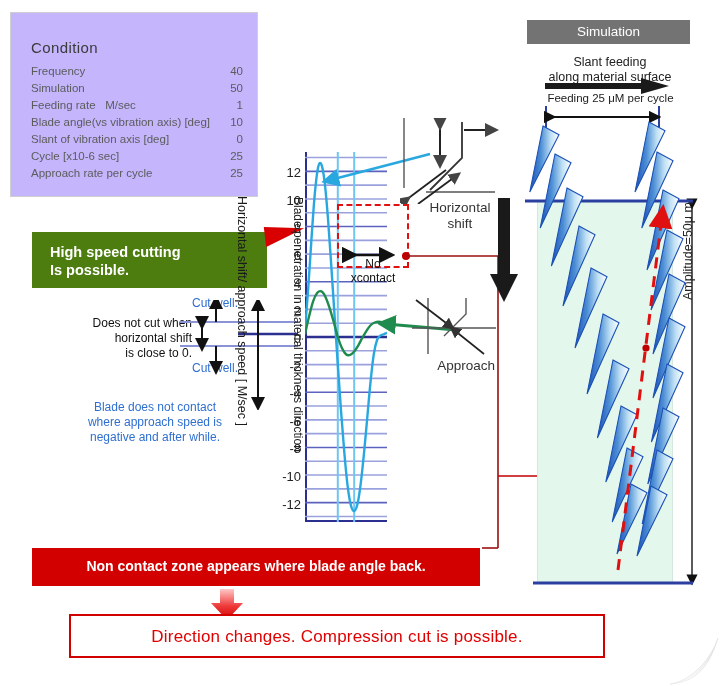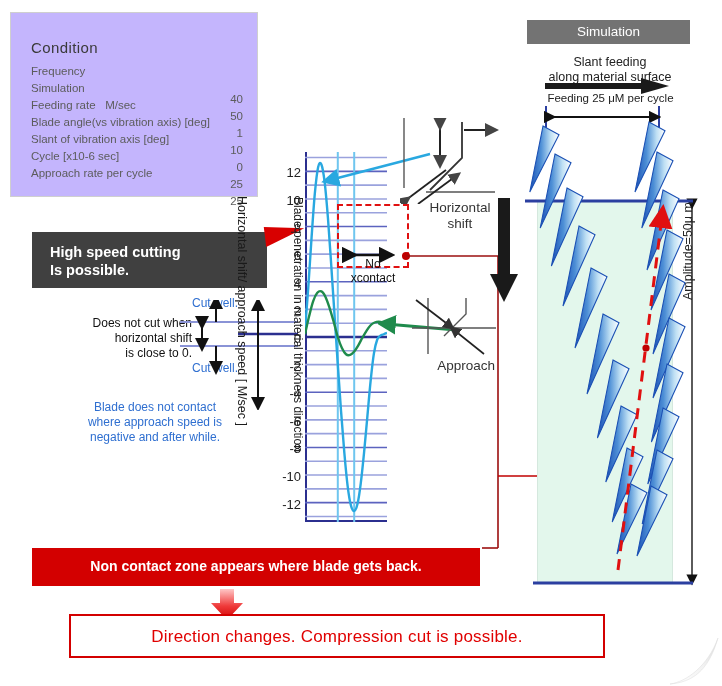--- a/index.html
+++ b/index.html
@@ -19,26 +19,26 @@
     left:10px;top:12px;width:248px;height:185px;
     background:#c4b5fd;border:1px solid #cfcfcf;
     box-sizing:border-box;
   }
   #condition-title{
     position:absolute;left:20px;top:26px;
     font-size:15px;color:#3a3a3a;letter-spacing:.4px;
   }
   .cond-row{position:absolute;left:20px;width:212px;height:17px;font-size:11.5px;color:#5c5c5c;}
   .cond-label{position:absolute;left:0;top:0;white-space:pre;}
-  .cond-value{position:absolute;right:0;top:0;text-align:right;margin-top:28px;}
+  .cond-value{position:absolute;right:0;top:0;text-align:right;}
 
   
   #banner-highspeed{
     left:32px;top:232px;width:235px;height:56px;
-    background:#404040;
+    background:#4d7c0f;
   }
   #banner-highspeed .btxt{
     position:absolute;left:18px;top:11px;
     color:#fff;font-size:14.5px;font-weight:bold;line-height:18px;
     white-space:pre-line;
   }
   #banner-highspeed .tail{
     position:absolute;left:233px;top:-5px;width:0;height:0;
     border-left:40px solid #d80000;
     border-top:6px solid transparent;
@@ -434,21 +434,21 @@
     <defs>
       <marker id="ah-red" markerWidth="8" markerHeight="8" refX="4" refY="4" orient="auto">
         <path d="M0,0 L8,4 L0,8 z" fill="#e01010"></path>
       </marker>
     </defs>
     <path d="M18,372 L62,18" fill="none" stroke="#e01010" stroke-width="3" stroke-dasharray="11,8" marker-end="url(#ah-red)"></path>
     <circle cx="46" cy="150" r="3.6" fill="#c00000"></circle>
   </svg>
 
   <div class="abs" id="banner-noncontact">
-    <div class="btxt">Non contact zone appears where blade gets back.</div>
+    <div class="btxt">Non contact zone appears where blade angle back.</div>
   </div>
 
   <svg class="abs" id="red-down-arrow" viewBox="0 0 34 31">
     <defs>
       <linearGradient id="redArrowGrad" x1="0" y1="0" x2="0" y2="1">
         <stop offset="0%" stop-color="#ffc7c7"></stop>
         <stop offset="55%" stop-color="#ef3a3a"></stop>
         <stop offset="100%" stop-color="#cf0000"></stop>
       </linearGradient>
     </defs>

